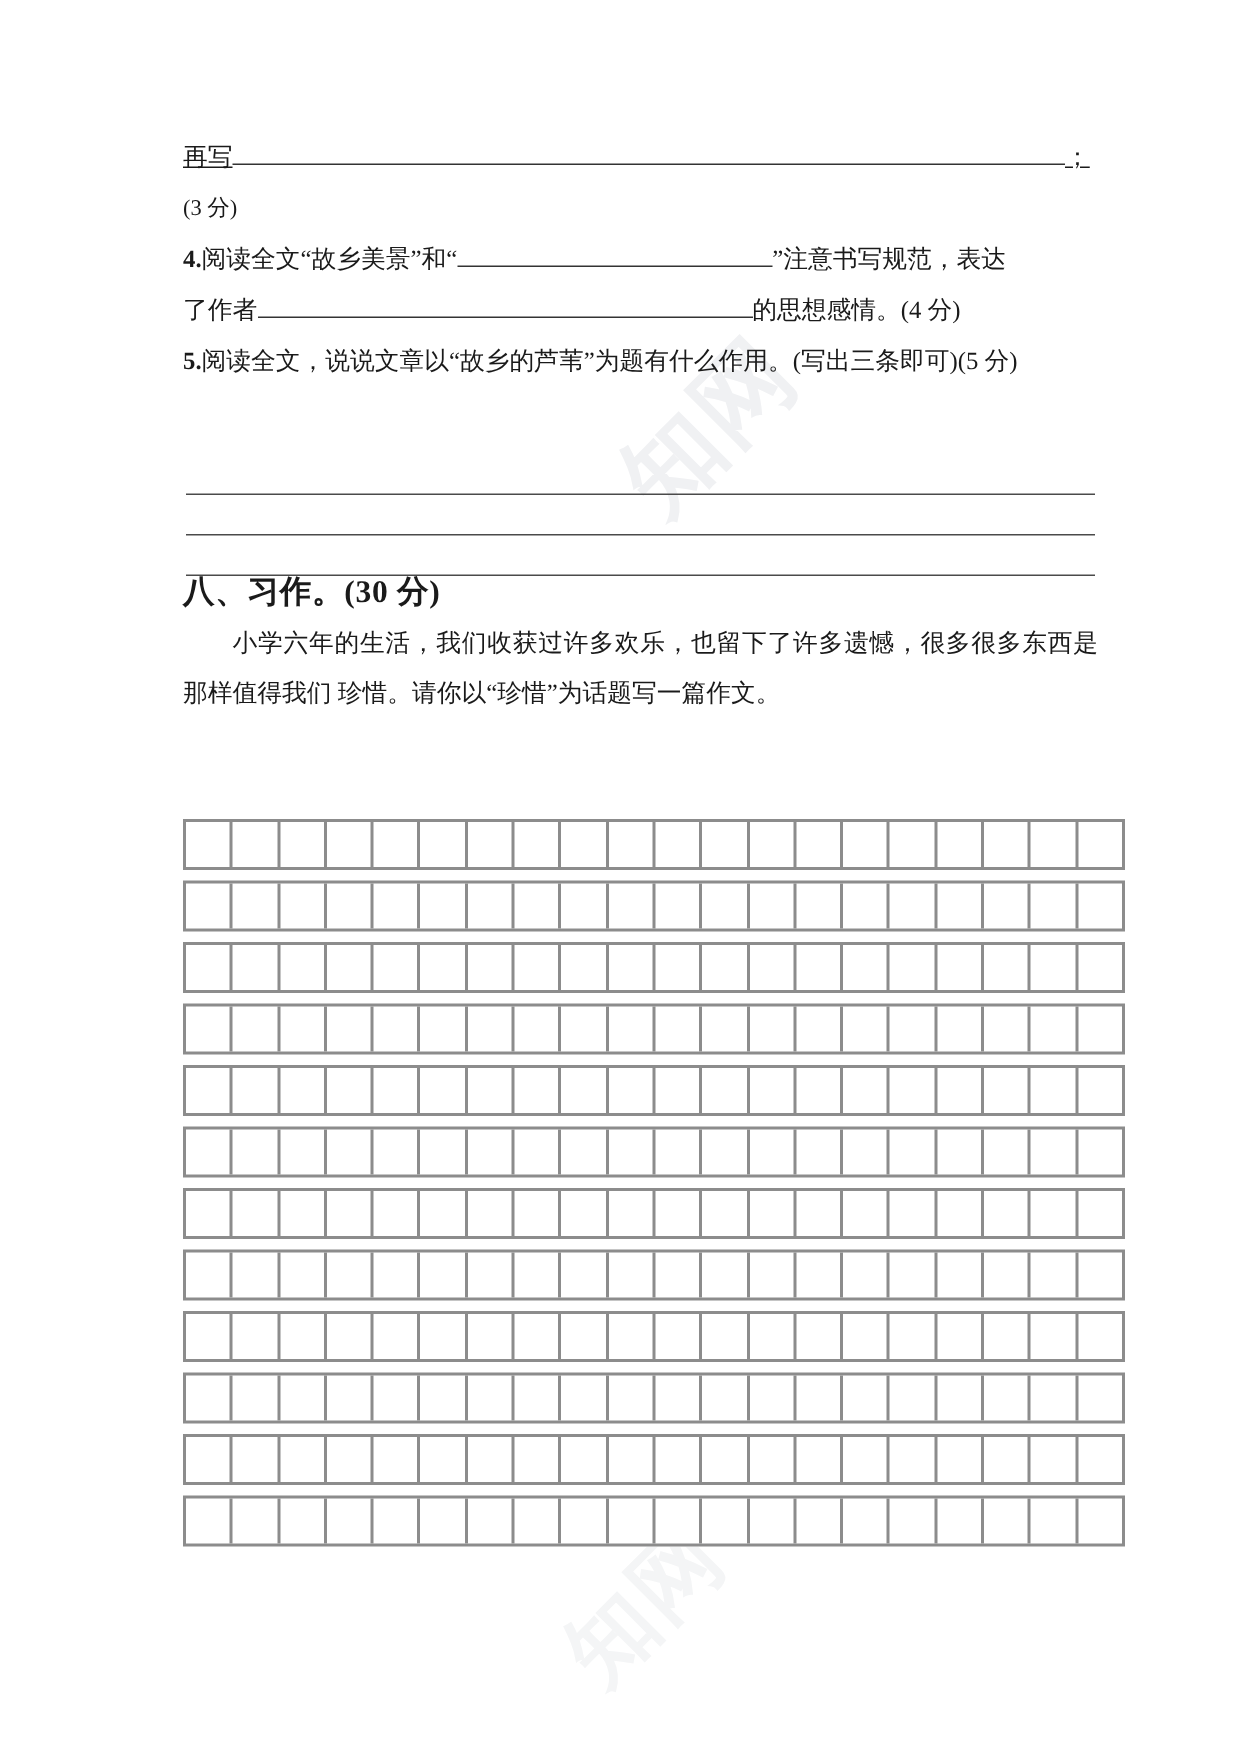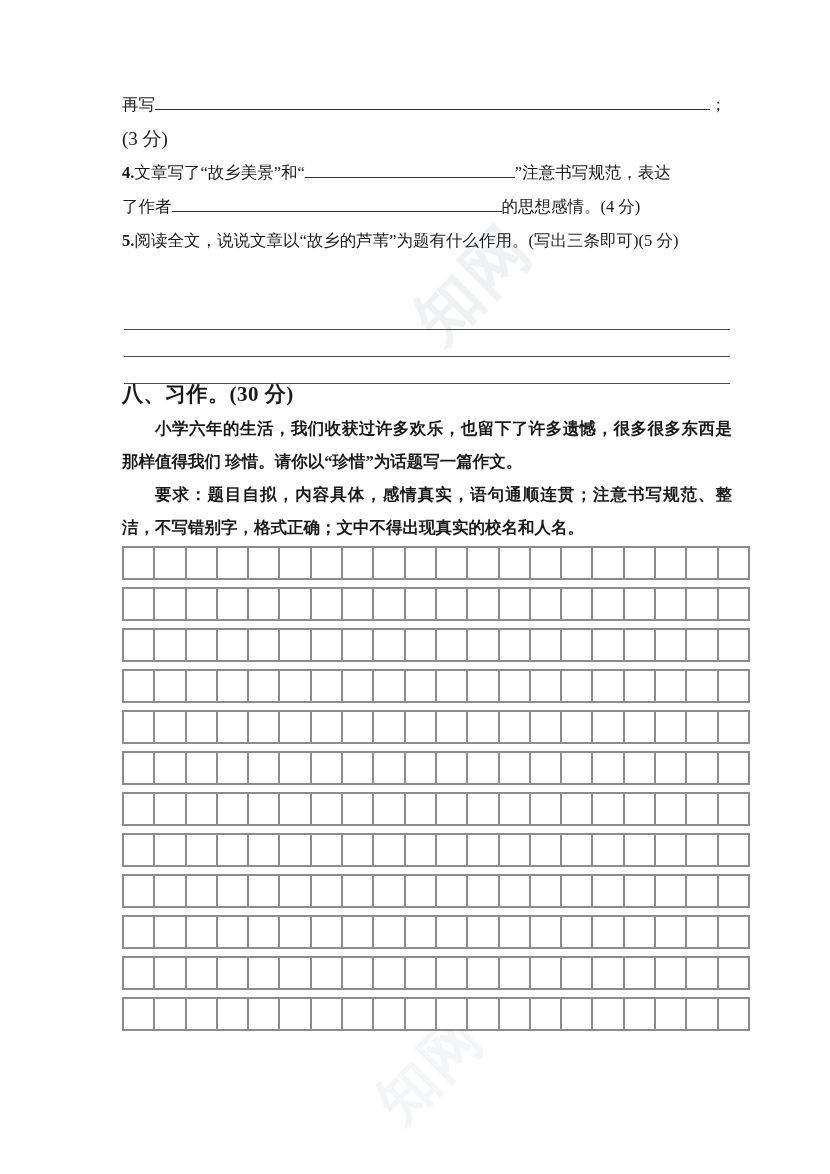--- a/index.html
+++ b/index.html
@@ -61,32 +61,33 @@
   .line-row {
     font-size: 16.5px;
     line-height: 34px;
     white-space: nowrap;
     margin: 0;
     padding: 0;
   }
 
   .lead {
     font-size: 16.5px;
+    text-decoration: underline;
   }
 
   
   .ufill {
     display: inline-block;
     border-bottom: 1px solid #333;
     vertical-align: baseline;
     height: 17px;
   }
 
   .marks {
-    font-size: 19px;
+    font-size: 15px;
     line-height: 34px;
   }
 
   .qnum {
     font-weight: bold;
     font-family: "Liberation Serif", serif;
   }
 
   
   .rules {
@@ -113,21 +114,20 @@
   
   .prompt {
     position: absolute;
     left: 122px;
     top: 412px;
     width: 610px;
     font-size: 16.5px;
     line-height: 33px;
     text-align: justify;
     text-justify: inter-ideograph;
-    font-weight: bold;
   }
   .prompt p {
     margin: 0;
     text-indent: 2em;
   }
 
   
   .grid-wrap {
     position: absolute;
     left: 122px;
@@ -169,21 +169,21 @@
   <div class="content">
 
     <div class="line-row">
       <span class="lead">再写</span><span class="ufill" style="width:555px"></span><span class="lead">；</span>
     </div>
 
 
     <div class="marks">(3 分)</div>
 
     <div class="line-row">
-      <span class="qnum">4.</span><span>文章写了“故乡美景”和“</span><span class="ufill" style="width:210px"></span><span>”注意书写规范，表达</span>
+      <span class="qnum">4.</span><span>阅读全文“故乡美景”和“</span><span class="ufill" style="width:210px"></span><span>”注意书写规范，表达</span>
     </div>
 
     <div class="line-row">
       <span>了作者</span><span class="ufill" style="width:330px"></span><span>的思想感情。</span><span>(4 分)</span>
     </div>
 
     <div class="line-row">
       <span class="qnum">5.</span><span>阅读全文，说说文章以“故乡的芦苇”为题有什么作用。(写出三条即可)(5 分)</span>
     </div>
 
@@ -194,21 +194,20 @@
     <div class="rule"></div>
     <div class="rule"></div>
   </div>
 
   <div class="section-head">
     <span>八、习作。</span><span>(30 分)</span>
   </div>
 
   <div class="prompt">
     <p>小学六年的生活，我们收获过许多欢乐，也留下了许多遗憾，很多很多东西是那样值得我们 珍惜。请你以“珍惜”为话题写一篇作文。</p>
-    <p>要求：题目自拟，内容具体，感情真实，语句通顺连贯；注意书写规范、整洁，不写错别字，格式正确；文中不得出现真实的校名和人名。</p>
   </div>
 
   <div class="grid-wrap" id="writing-grid">
       <div class="grid-row">
         <div class="cell"></div>
         <div class="cell"></div>
         <div class="cell"></div>
         <div class="cell"></div>
         <div class="cell"></div>
         <div class="cell"></div>

